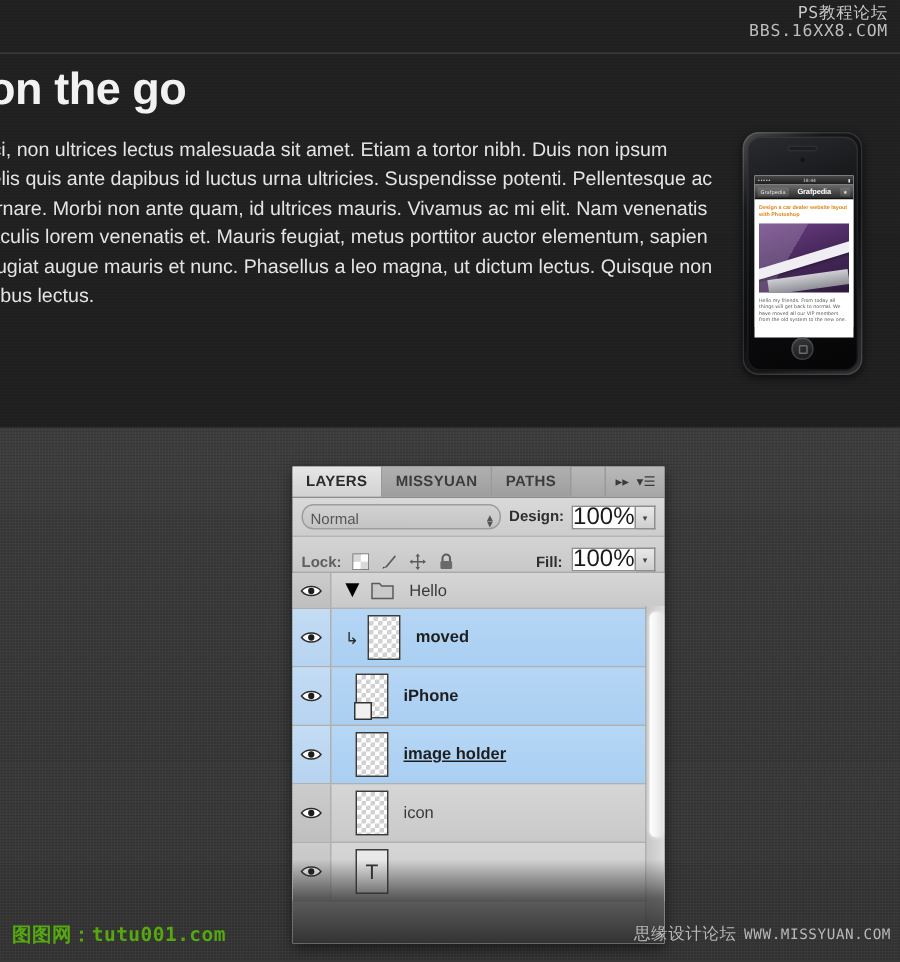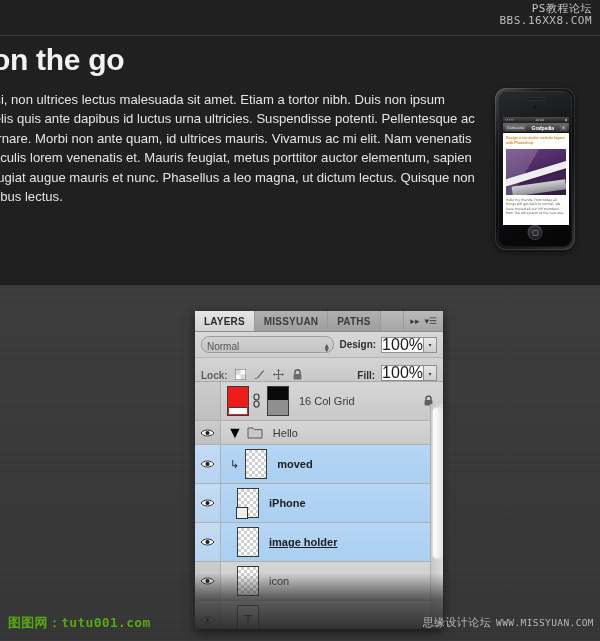--- a/index.html
+++ b/index.html
@@ -389,34 +389,20 @@
     <span class="grow"></span>
     <span class="lbl">Fill:</span>
     <div class="numwrap">
       <div class="numbox">100%</div>
       <div class="numbtn">▾</div>
     </div>
   </div>
 
   <div class="ps-layers">
 
-    <div class="layer">
-      <div class="eye-cell"></div>
-      <div class="thumb red"></div>
-      <svg class="link-ico" viewBox="0 0 9 16" width="9" height="16">
-        <rect x="2" y="1" width="5" height="6" rx="2.5" fill="none" stroke="#3a3a3a" stroke-width="1.2"></rect>
-        <rect x="2" y="8" width="5" height="6" rx="2.5" fill="none" stroke="#3a3a3a" stroke-width="1.2"></rect>
-      </svg>
-      <div class="thumb mask"></div>
-      <span class="layer-name plain">16 Col Grid</span>
-      <svg class="lockbadge" width="11" height="12" viewBox="0 0 11 12">
-        <path d="M3 5 V3.6 a2.5 2.5 0 0 1 5 0 V5" fill="none" stroke="#4a4a4a" stroke-width="1.3"></path>
-        <rect x="1.6" y="5" width="7.8" height="5.6" rx="1" fill="#5f5f5f"></rect>
-      </svg>
-    </div>
 
     <div class="layer folder">
       <div class="eye-cell">
         <svg width="15" height="10" viewBox="0 0 15 10">
           <path d="M1 5 C4 1 11 1 14 5 C11 9 4 9 1 5 Z" fill="#fff" stroke="#2d2d2d" stroke-width="1"></path>
           <circle cx="7.5" cy="5" r="2.1" fill="#1d1d1d"></circle>
         </svg>
       </div>
       <span class="tri">▼</span>
       <svg class="folder-ico" width="16" height="13" viewBox="0 0 16 13">

